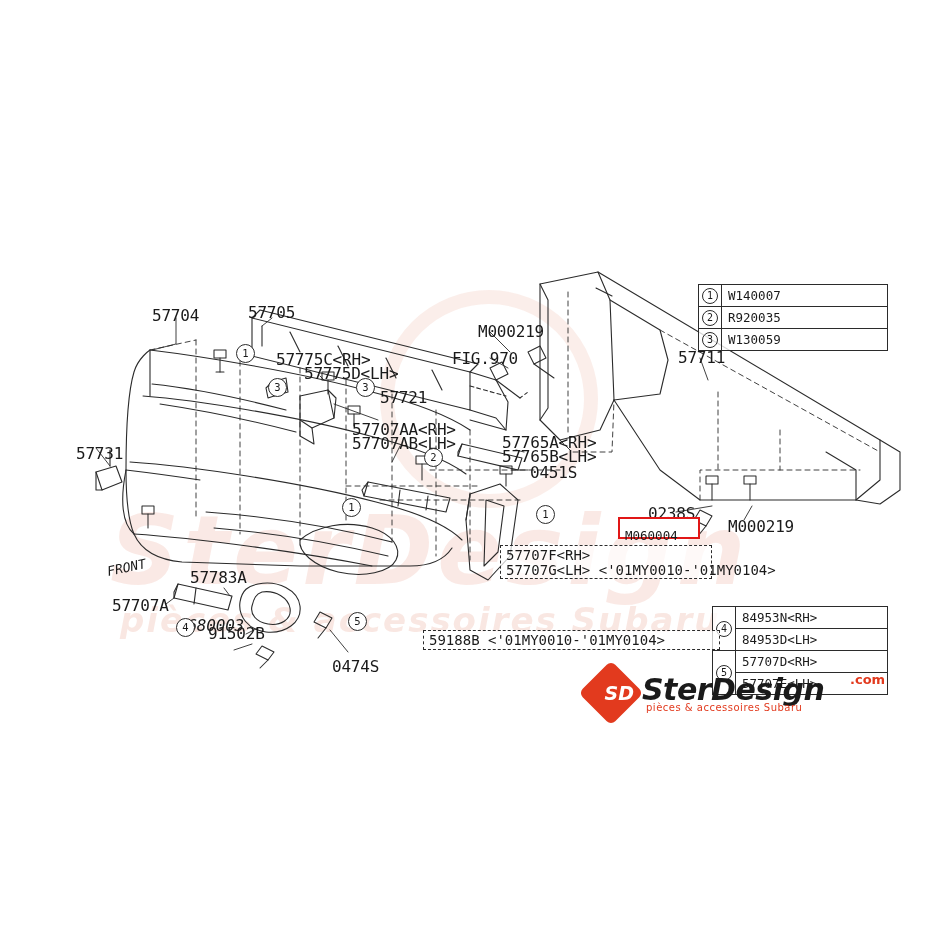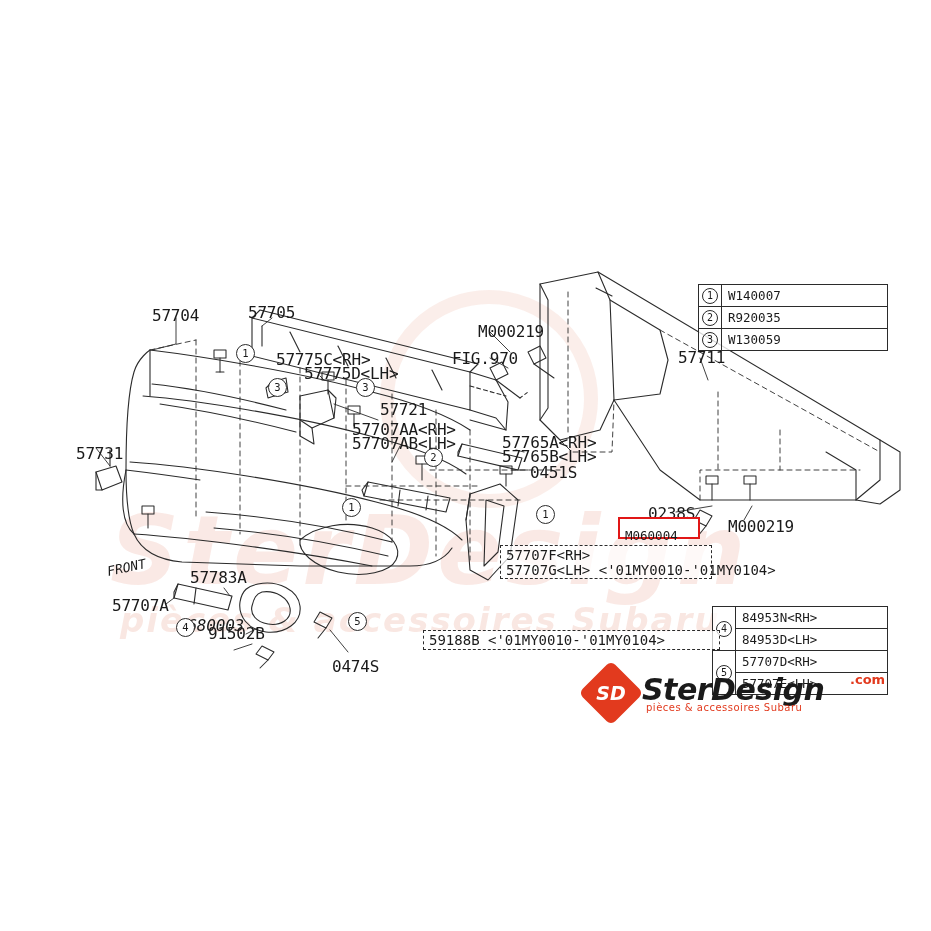--- a/index.html
+++ b/index.html
@@ -130,21 +130,21 @@
     transform: rotate(45deg);
     border-radius: 6px;
   }
   .logo-badge-inner {
     position: absolute;
     left: 0;
     top: 2px;
     width: 46px;
     height: 46px;
     line-height: 46px;
-    text-align: center;
+    text-align: right;
     color: #ffffff;
     font-family: "DejaVu Sans", sans-serif;
     font-weight: bold;
     font-size: 19px;
     font-style: italic;
   }
   .logo-main {
     position: absolute;
     left: 54px;
     top: 4px;
@@ -391,21 +391,21 @@
   </tbody>
     </table>
 
   <div class="lbl" style="left:152px; top:306px;">57704</div>
   <div class="lbl" style="left:248px; top:303px;">57705</div>
   <div class="lbl" style="left:76px;  top:444px;">57731</div>
 
   <div class="lbl" style="left:276px; top:350px;">57775C&lt;RH&gt;</div>
   <div class="lbl" style="left:276px; top:364px;margin-left:28px;">57775D&lt;LH&gt;</div>
 
-  <div class="lbl" style="left:380px; top:400px;">57721</div>
+  <div class="lbl" style="left:380px; top:388px;">57721</div>
   <div class="lbl" style="left:352px; top:420px;">57707AA&lt;RH&gt;</div>
   <div class="lbl" style="left:352px; top:434px;">57707AB&lt;LH&gt;</div>
 
   <div class="lbl" style="left:502px; top:433px;">57765A&lt;RH&gt;</div>
   <div class="lbl" style="left:502px; top:447px;">57765B&lt;LH&gt;</div>
   <div class="lbl" style="left:530px; top:463px;text-align:right;">0451S</div>
 
   <div class="lbl" style="left:478px; top:322px;">M000219</div>
   <div class="lbl" style="left:452px; top:349px;">FIG.970</div>
 

